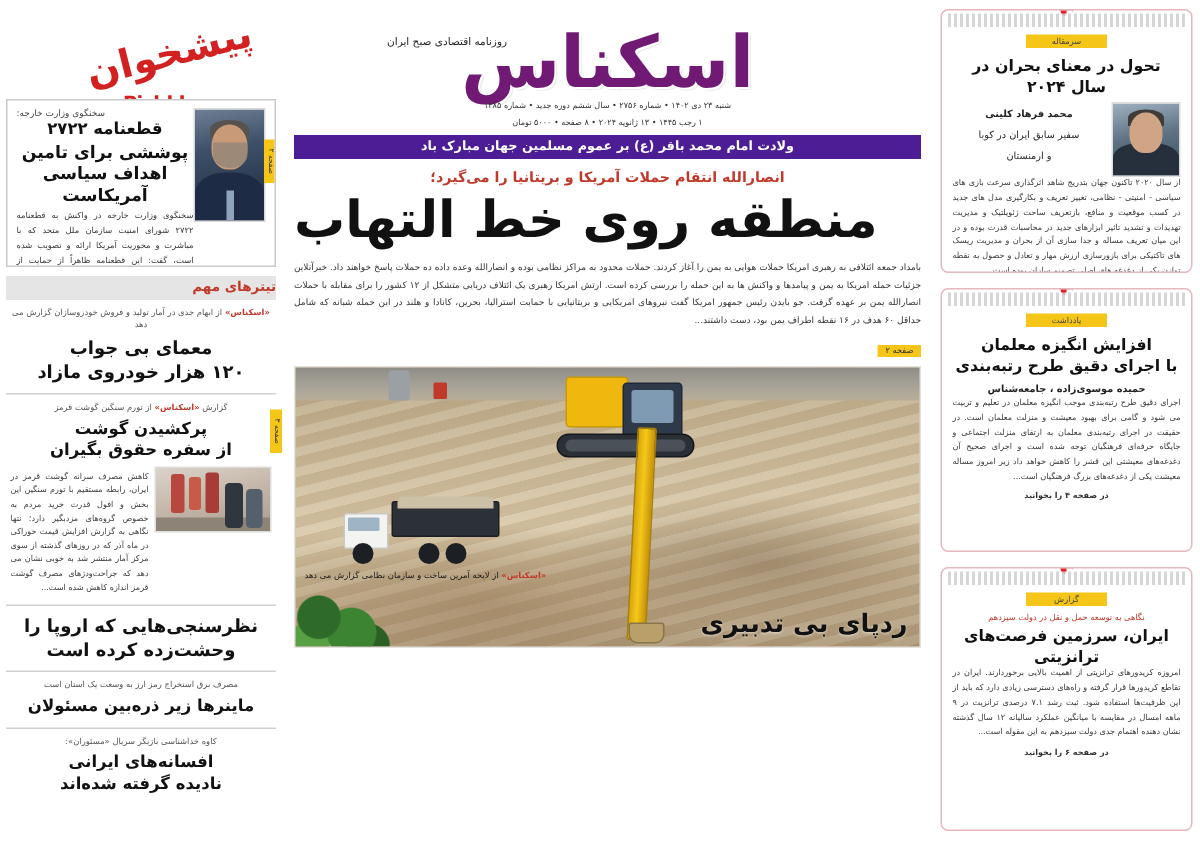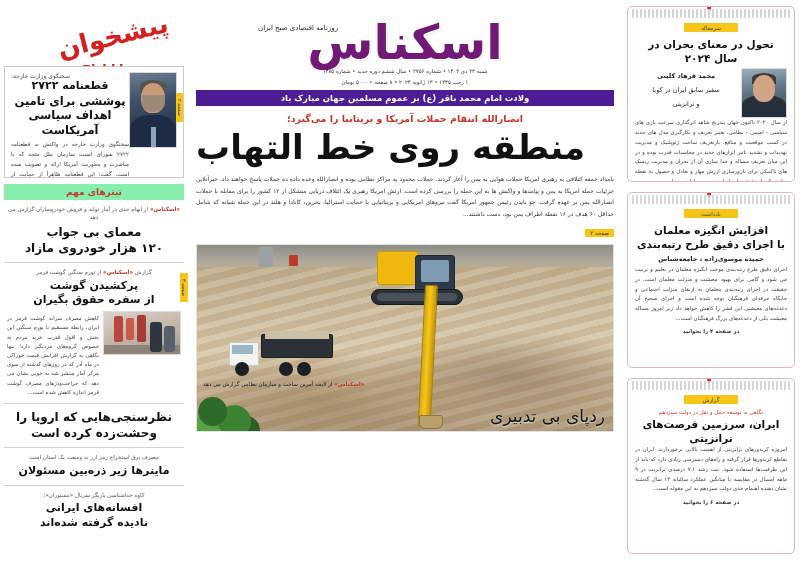--- a/index.html
+++ b/index.html
@@ -124,25 +124,25 @@
     color: #333;
     font-size: 5px;
     writing-mode: vertical-rl;
     text-orientation: mixed;
     padding: 6px 1px;
     letter-spacing: 0.5px;
   }
 
   
   .titr-head {
-    background: #86efac;
+    background: #e5e5e5;
     color: #c0392b;
     font-size: 9px;
     font-weight: bold;
-    text-align: center;
+    text-align: right;
     padding: 3px 0;
     margin-top: 2px;
     letter-spacing: 0.5px;
   }
   .titr-item {
     border-bottom: 1px solid #d0d0d0;
     padding: 5px 3px 6px 3px;
     position: relative;
   }
   .titr-item:last-child { border-bottom: none; }
@@ -358,21 +358,21 @@
   }
 
   .photo-kicker {
     position: absolute; bottom: 44px; left: 0; right: 6px;
     font-size: 5.6px; color: #1a1a1a; text-align: left;
     direction: rtl; padding-left: 6px;
   }
   .photo-kicker .brand { color: #c0392b; font-weight: bold; }
   .photo-title {
     position: absolute; bottom: 4px; right: 8px;
-    font-size: 17px; font-weight: normal; color: #111;
+    font-size: 17px; font-weight: bold; color: #111;
     text-align: right; line-height: 1.3; direction: rtl;
     text-shadow: 0 1px 2px rgba(255,255,255,.6);
   }
 
   
   .left-col {
     width: 180px;
     flex: 0 0 180px;
     padding: 6px 5px 16px 7px;
     display: flex;
@@ -603,21 +603,21 @@
 
     <div class="opbox">
       <span class="pin"></span>
       <span class="comb"></span>
       <span class="badge">سرمقاله</span>
       <div class="op-title">تحول در معنای بحران در سال ۲۰۲۴</div>
       <div class="op-flow">
         <div style="flex:1;min-width:0;">
           <div class="op-author">محمد فرهاد کلینی</div>
           <div class="op-author" style="font-weight:normal;">سفیر سابق ایران در کوبا</div>
-          <div class="op-author" style="font-weight:normal;">و ترانزیتی</div>
+          <div class="op-author" style="font-weight:normal;">و ارمنستان</div>
         </div>
         <div class="op-portrait">
           <span class="b"></span>
             <span class="h"></span>
             <span class="f"></span>
         </div>
       </div>
       <div class="op-body">از سال ۲۰۲۰ تاکنون جهان بتدریج شاهد اثرگذاری سرعت بازی های سیاسی - امنیتی - نظامی، تغییر تعریف و بکارگیری مدل های جدید در کسب موقعیت و منافع، بازتعریف ساحت ژئوپلتیک و مدیریت تهدیدات و تشدید تاثیر ابزارهای جدید در محاسبات قدرت بوده و در این میان تعریف مساله و جدا سازی آن از بحران و مدیریت ریسک های تاکتیکی برای بازورسازی ارزش مهار و تعادل و حصول به نقطه توازن یکی از دغدغه های اصلی تصمیم سازان بوده است...</div>
 
     </div>

